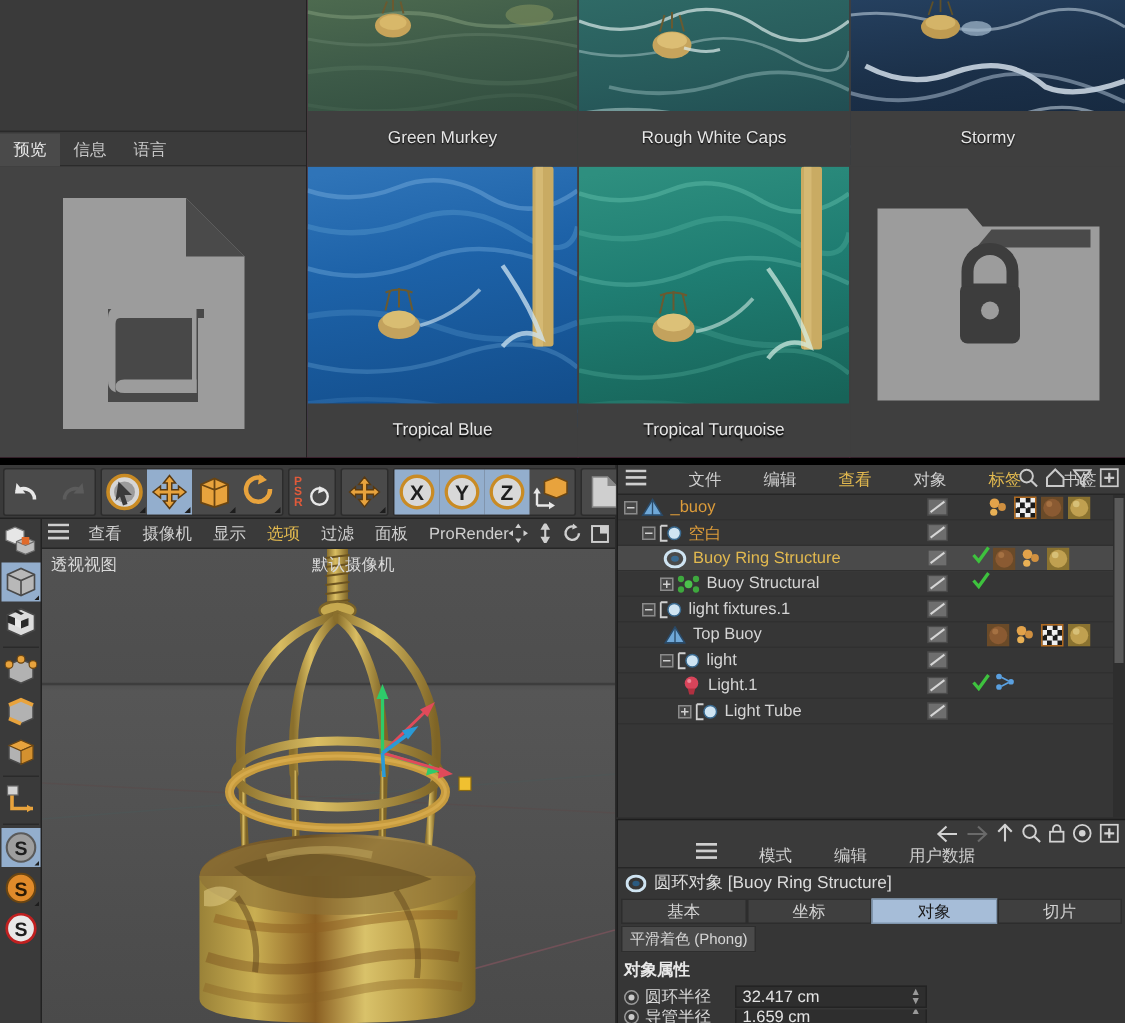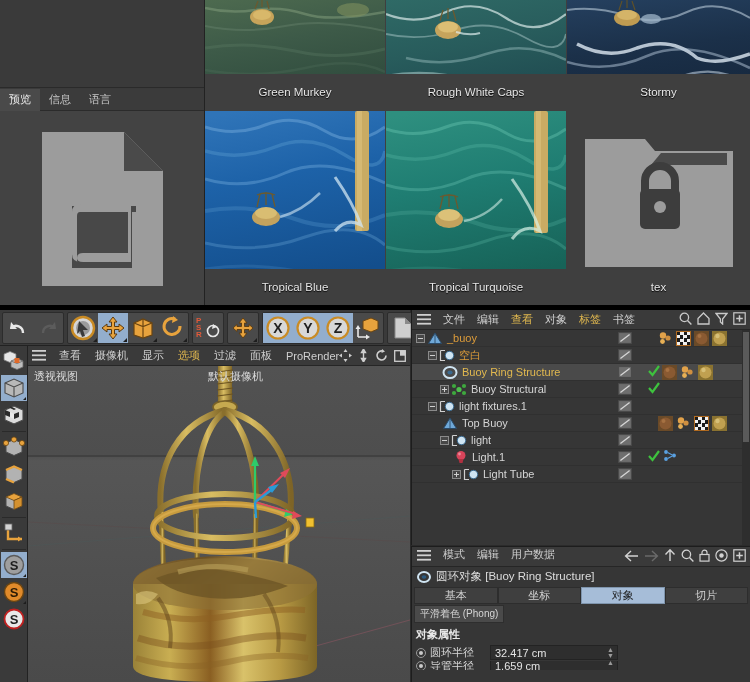--- a/index.html
+++ b/index.html
@@ -104,21 +104,21 @@
   #vp-label-left { position:absolute; left:6px; top:3px; font-size:11px; color:#d8d8d8; }
   #vp-label-cam  { position:absolute; left:180px; top:3px; font-size:11px; color:#d8d8d8; }
 
   
   #objmgr {
     position:absolute; left:411px; top:0; width:339px; height:235px;
     background:#363636; border-left:1px solid #1d1d1d;
   }
   #om-menubar { height:20px; display:flex; align-items:center; background:#3a3a3a;
                 border-bottom:1px solid #262626; position:relative; }
-  .om-mi { font-size:11px; color:#cfcfcf; padding:0 6px; cursor:default; }
+  .om-mi { font-size:11px; color:#cfcfcf; padding:0 6px; cursor:default;margin-left:16px; }
   .om-mi.hl { color:#e2b94f; }
   #om-icons { position:absolute; right:4px; top:2px; display:flex; gap:5px; }
 
   #om-tree { position:absolute; left:0; top:20px; width:331px; height:215px; overflow:hidden; }
   .om-row { position:relative; height:17px; display:flex; align-items:center;
             border-bottom:1px solid #303030; }
   .om-row.sel { background:#4a4a4a; }
   .om-name { font-size:11px; color:#d5d5d5; white-space:nowrap; }
   .om-name.sel { color:#e2b94f; }
   .om-name.orange { color:#dd9c3a; }
@@ -132,22 +132,22 @@
   .om-mats { position:absolute; left:246px; display:flex; gap:3px; align-items:center; }
   .mat-chip { width:15px; height:15px; border:1px solid #6a6a6a; }
   #om-scroll-v { position:absolute; right:0; top:20px; width:8px; height:215px; background:#2e2e2e; }
   #om-scroll-thumb { position:absolute; left:1px; top:2px; width:6px; height:110px; background:#5a5a5a; }
 
   
   #attrmgr {
     position:absolute; left:411px; top:236px; width:339px; height:136px;
     background:#363636; border-left:1px solid #1d1d1d; border-top:1px solid #1d1d1d;
   }
-  #am-menubar { height:20px; display:flex; align-items:flex-start; background:#3a3a3a;
-                border-bottom:1px solid #262626; position:relative; }
+  #am-menubar { height:32px; display:flex; align-items:flex-end; background:#3a3a3a;
+                border-bottom:1px solid #262626; position:relative;padding-left:47px; }
   #am-icons { position:absolute; right:4px; top:2px; display:flex; gap:5px; align-items:center; }
   #am-title { height:19px; display:flex; align-items:center; gap:5px; padding-left:5px;
               font-size:11.5px; color:#dcdcdc; }
   #am-tabs { display:flex; height:17px; margin:1px 2px 0 2px; }
   .am-tab { flex:1; font-size:11px; color:#d2d2d2; display:flex; align-items:center;
             justify-content:center; background:#3f3f3f; border:1px solid #2d2d2d; }
   .am-tab.active { background:#a6bdd8; color:#1a1a1a; border-color:#7f95ad; }
   #am-sub { height:16px; display:flex; align-items:center; margin:2px; }
   .am-subtab { font-size:10px; color:#d5d5d5; background:#4a4a4a;
                border:1px solid #2e2e2e; padding:1px 5px; }
@@ -331,21 +331,20 @@
       <div class="thumb-cell" style="left:362px; top:111px; width:183px; height:194px; background:#3f3f3f;">
         <div class="big-icon-wrap" style="left:0; top:10px; width:183px; height:160px;">
           <svg width="152" height="140" viewBox="0 0 152 140">
             <path d="M2 8 H62 L72 20 H150 V136 H2 Z" fill="#9c9c9c"></path>
             <path d="M78 22 H144 V34 H68 Z" fill="#4a4a4a"></path>
             <rect x="57" y="58" width="40" height="40" rx="5" fill="#3d3d3d"></rect>
             <path d="M62 60 v-10 a15 15 0 0 1 30 0 v10" stroke="#3d3d3d" stroke-width="8" fill="none"></path>
             <circle cx="77" cy="76" r="6" fill="#9c9c9c"></circle>
           </svg>
         </div>
-        <div class="thumb-label">tex</div>
       </div>
     </div>
 
     <div id="browser-divider"></div>
   </div>
 
   <div id="app">
 
     <div id="cmdbar">
       <div class="cmd-grp">

